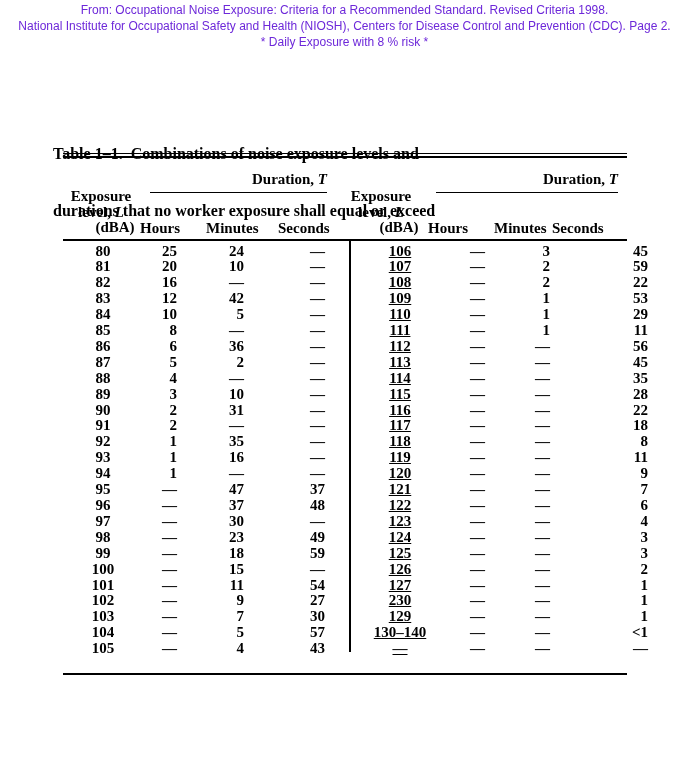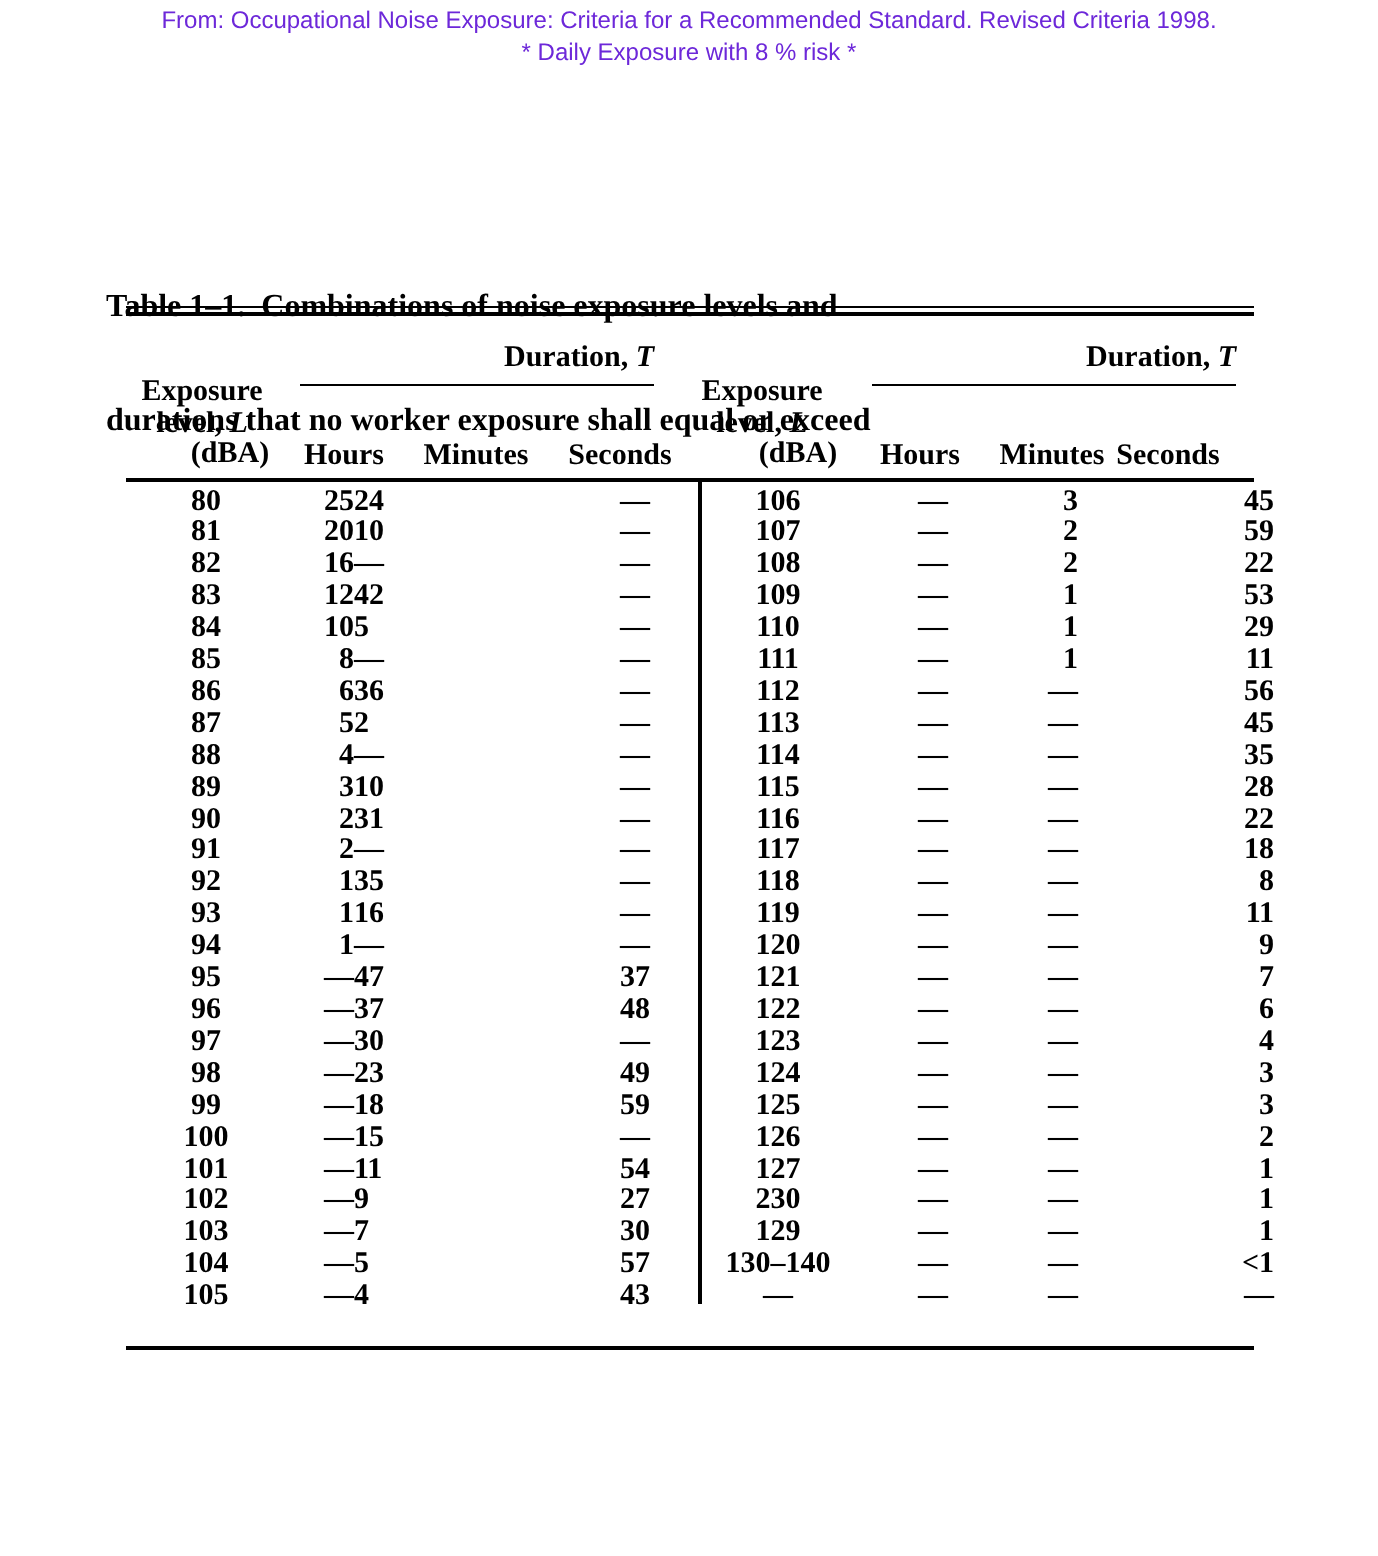--- a/index.html
+++ b/index.html
@@ -37,47 +37,48 @@
   .exph-right .dba-line{left:18px;}
   
   .durl{
     position:absolute;top:171px;height:21px;text-align:right;
     font-weight:700;font-size:15px;border-bottom:1px solid #000;
   }
   .durl-left{left:150px;width:177px;}
   .durl-right{left:436px;width:182px;}
   
   .colh{
-    position:absolute;top:220px;width:64px;text-align:center;
+    position:absolute;top:220px;width:64px;
     font-weight:700;font-size:15px;line-height:16px;
   }
   .colh-hr-l{left:140px;} .colh-min-l{left:206px;} .colh-sec-l{left:278px;}
   .colh-hr-r{left:428px;} .colh-min-r{left:494px;} .colh-sec-r{left:552px;}
   
   .tbody{
     position:absolute;top:243.5px;left:63px;width:564px;
     font-weight:700;font-size:15px;
   }
   .trow{height:15.92px;line-height:15.92px;white-space:nowrap;}
   .tcell{display:inline-block;vertical-align:top;}
   .c0{width:80px;text-align:center;}            
   .c1{width:34px;text-align:right;}             
-  .c2{width:67px;text-align:left;}             
+  .c2{width:67px;text-align:right;}             
   .c3{width:81px;text-align:right;}             
-  .c4{width:70px;margin-left:29px;text-align:center;} 
+  .c4{width:70px;margin-left:40px;text-align:center;text-decoration:underline;} 
   .c5{width:50px;text-align:right;}             
   .c6{width:65px;text-align:right;}             
   .c7{width:64px;text-align:right;margin-left:34px;}             
   i{font-style:italic;}
 </style>
 </head>
 <body>
 
 <div class="pg-header">
   <div>From: Occupational Noise Exposure: Criteria for a Recommended Standard. Revised Criteria 1998.</div>
+  <div>National Institute for Occupational Safety and Health (NIOSH), Centers for Disease Control and Prevention (CDC). Page 2.</div>
   <div>* Daily Exposure with 8 % risk *</div>
 </div>
 
 <div class="tbl-title">
   <div>Table 1–1.  Combinations of noise exposure levels and</div>
   <div>durations that no worker exposure shall equal or exceed</div>
 </div>
 
 <div class="rule rule-top-thin"></div>
 <div class="rule rule-top-thick"></div>

